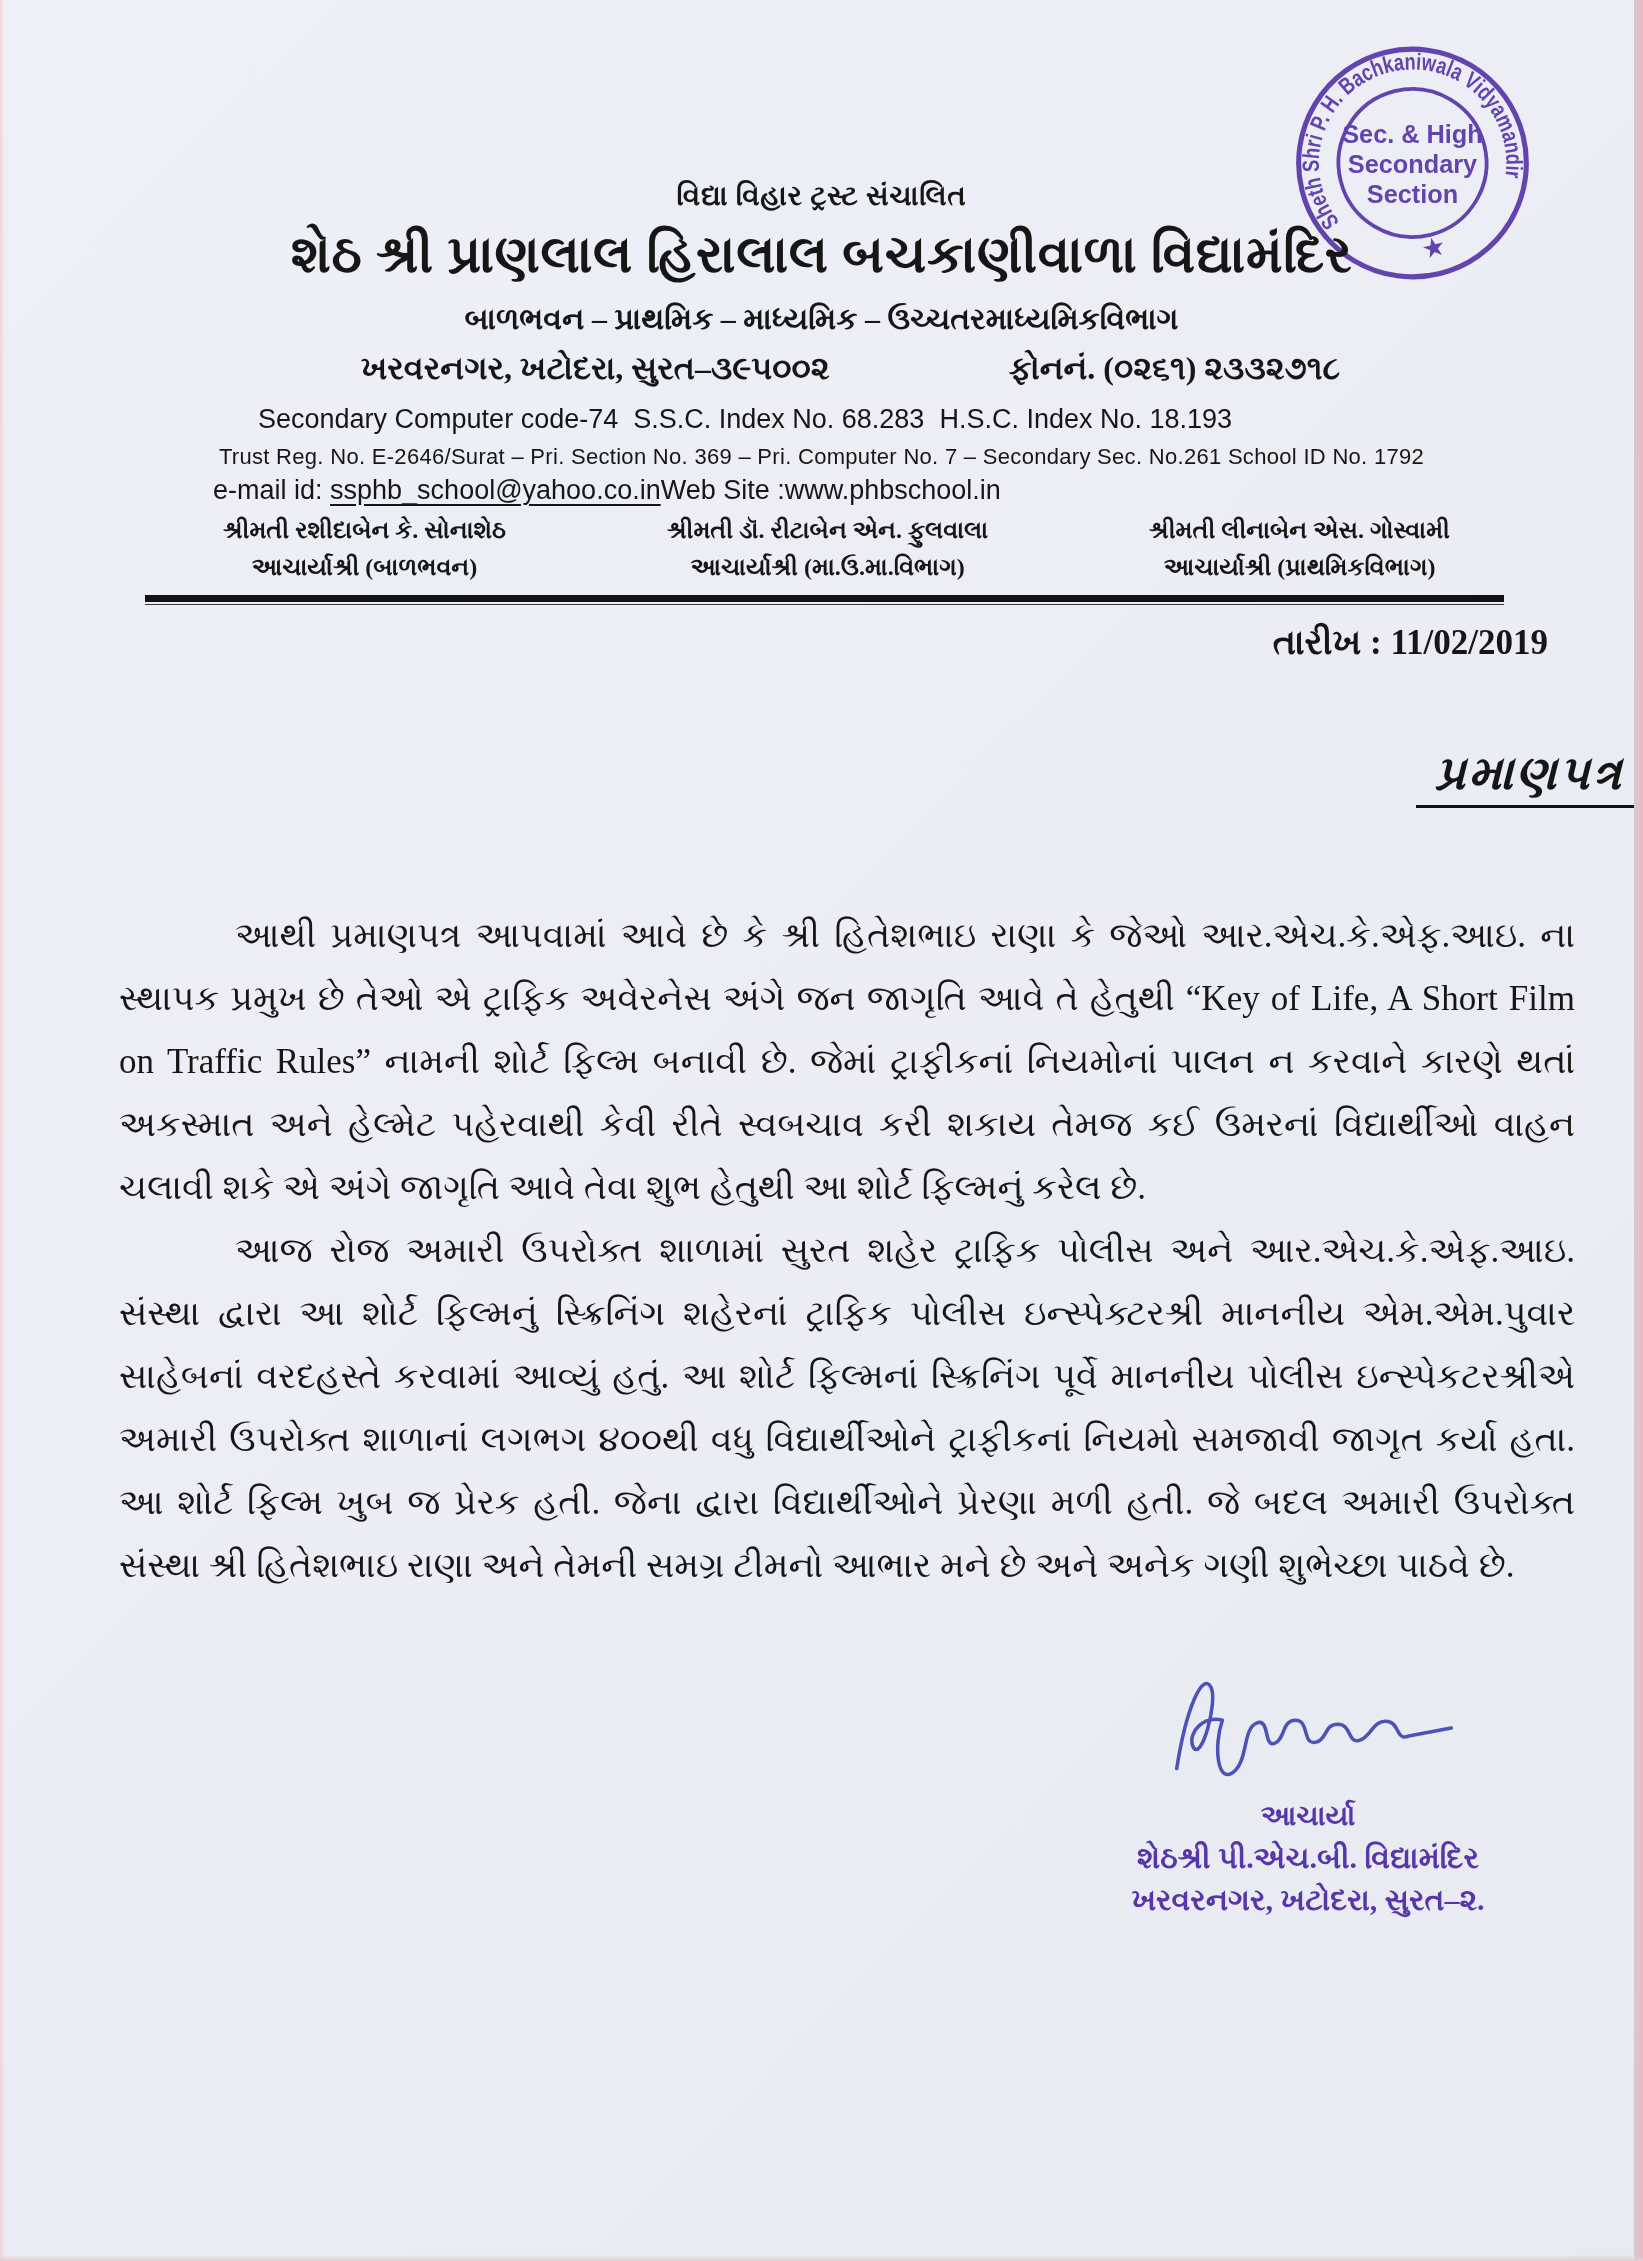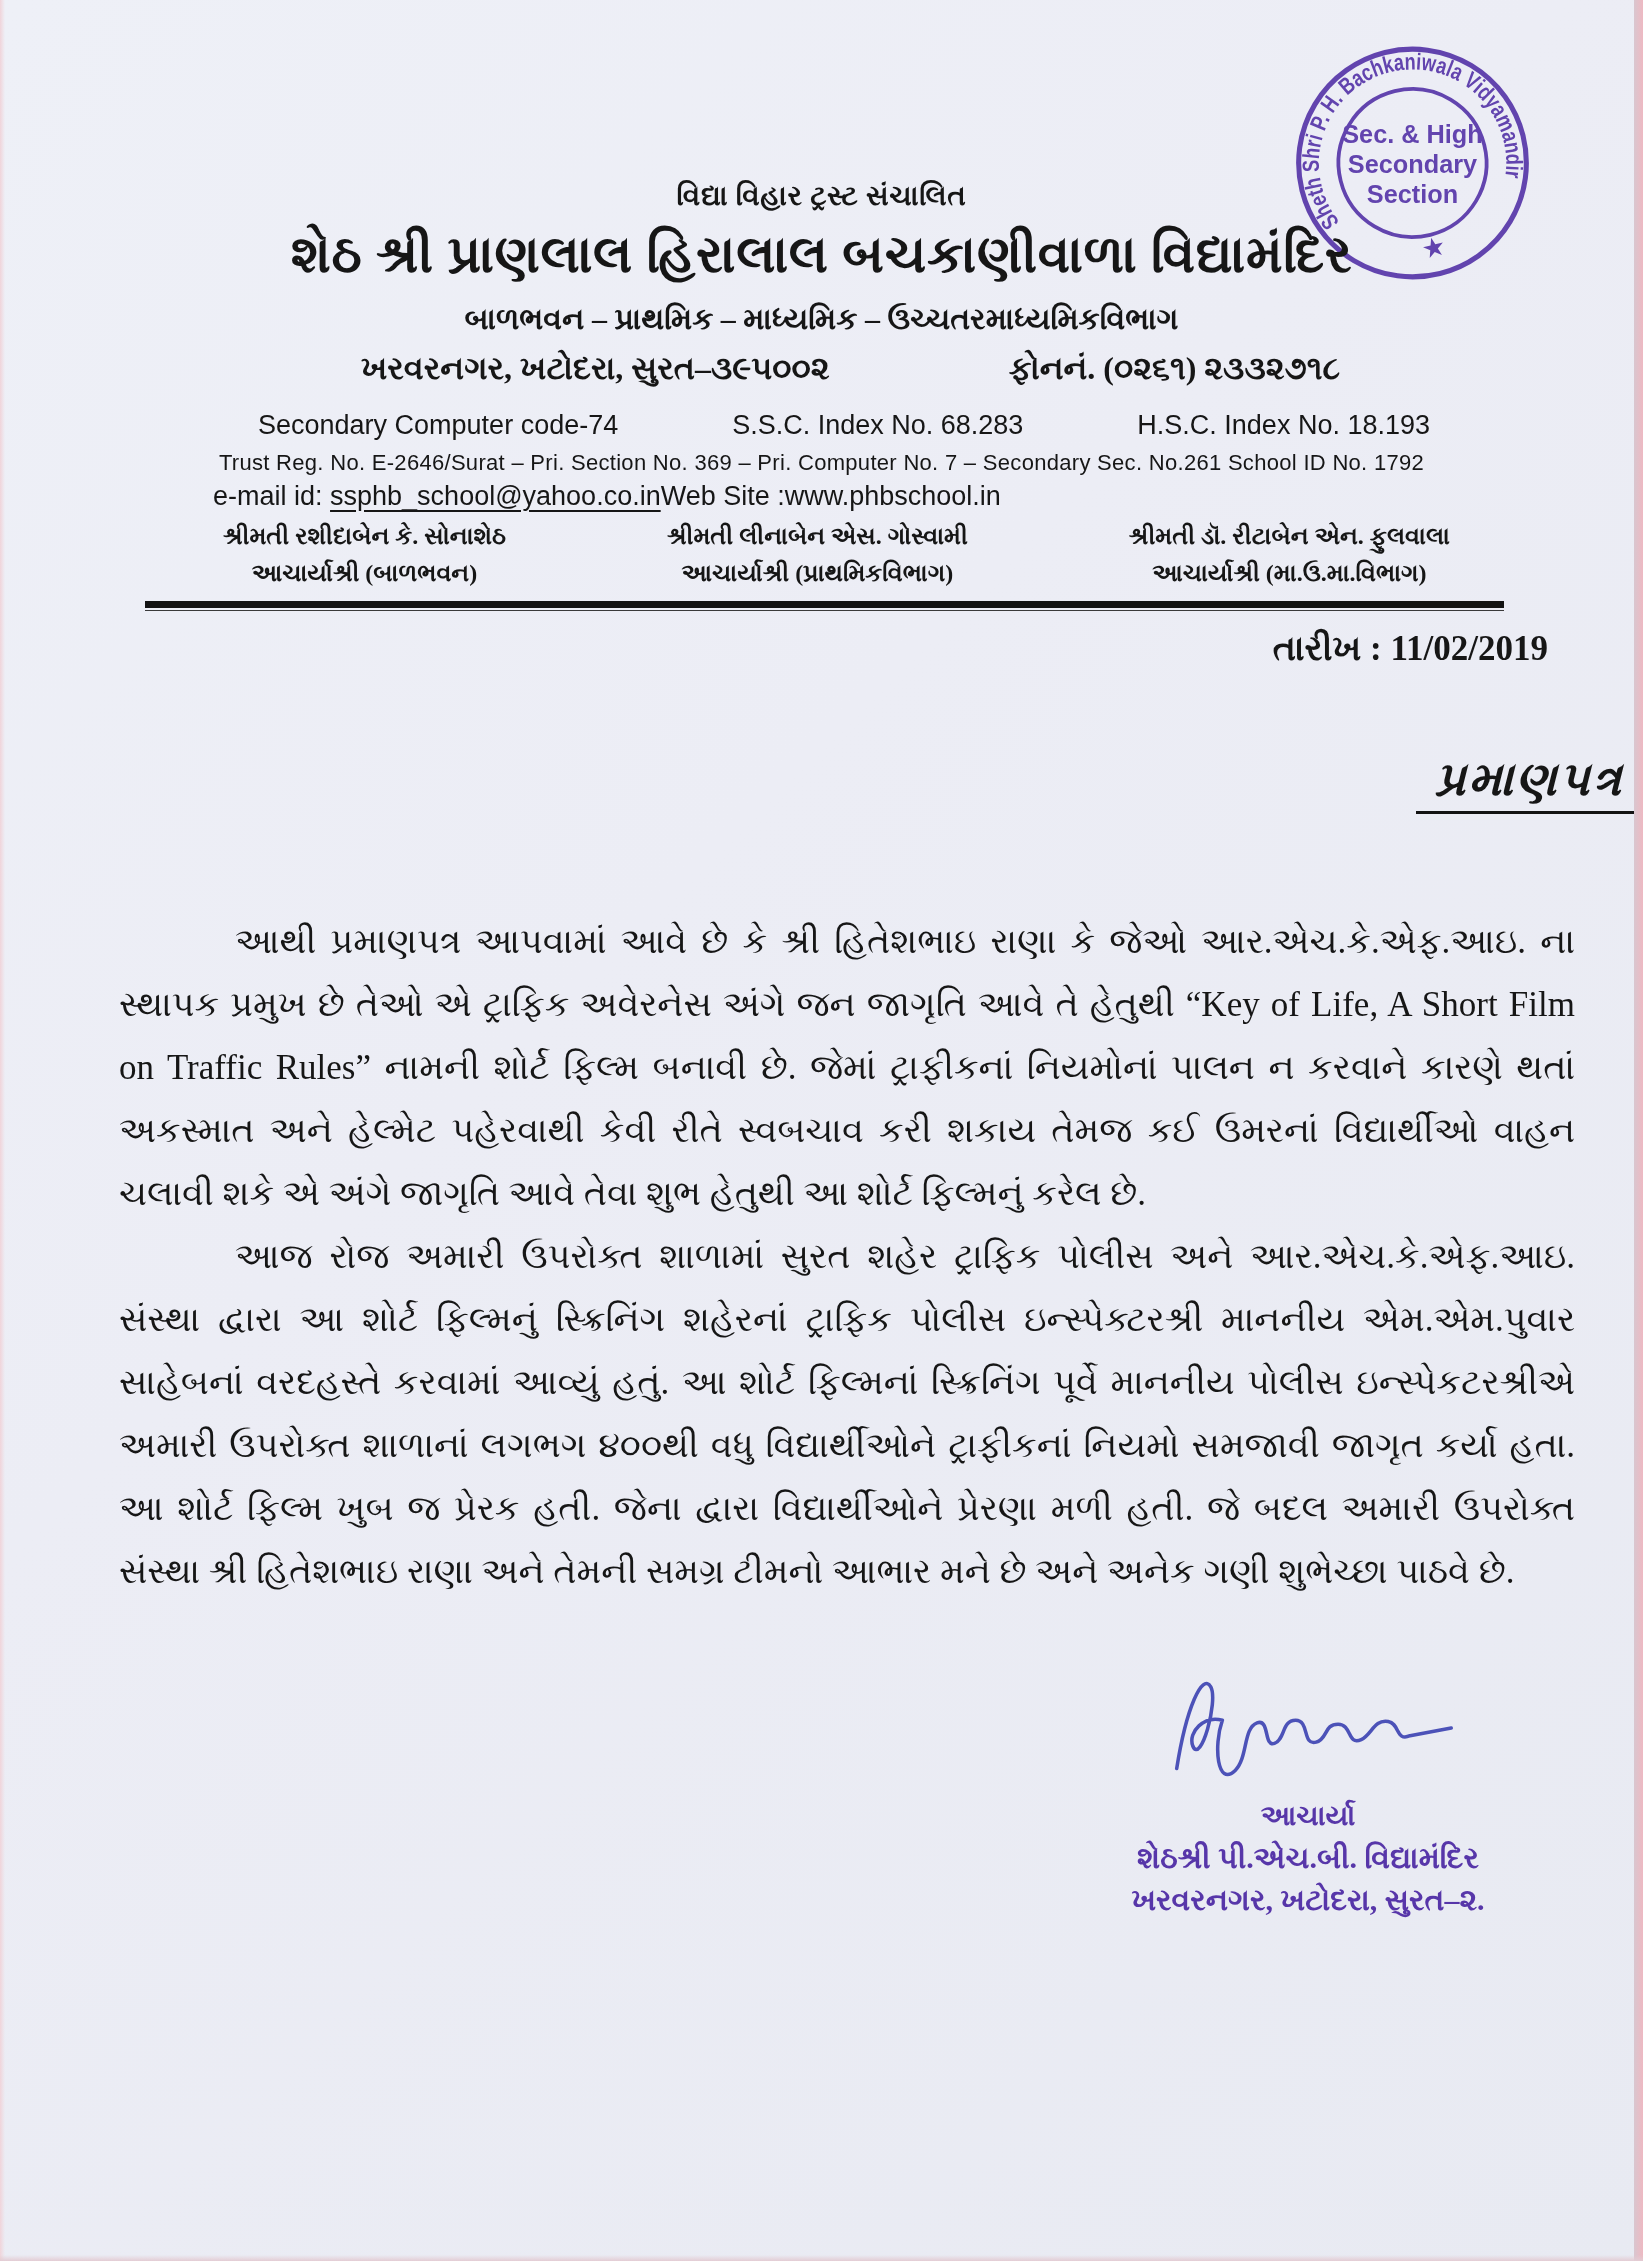--- a/index.html
+++ b/index.html
@@ -28,21 +28,21 @@
     background:linear-gradient(to bottom,rgba(217,198,207,0),#e3ccd4);
   }
 
   
   .header{position:relative;padding-top:180px;text-align:center;}
   .trust-line{font-size:28px;font-weight:bold;letter-spacing:0.6px;}
   .school-name{font-size:52px;font-weight:bold;margin-top:11.6px;letter-spacing:0.6px;}
   .sections-line{font-size:30px;font-weight:bold;margin-top:17px;}
   .addr-row{display:flex;justify-content:space-between;padding:0 303px 0 361px;margin-top:13px;}
   .addr-row .cell{font-size:32px;font-weight:bold;white-space:nowrap;}
-  .eng-row{display:flex;justify-content:space-between;padding:0 213px 0 258px;margin-top:23px;}
+  .eng-row{display:flex;padding:0 213px 0 258px;margin-top:17px;gap:15px;}
   .eng-row .cell{font-size:27px;font-family:"Liberation Sans",sans-serif;white-space:nowrap;}
   .trust-reg{font-size:22px;font-family:"Liberation Sans",sans-serif;margin-top:9px;letter-spacing:0.3px;}
   .mail-row{display:flex;padding:0 168px 0 213px;margin-top:5.2px;}
   .mail-row .cell{font-size:27px;font-family:"Liberation Sans",sans-serif;white-space:nowrap;}
   .mail-row .email-val{text-decoration:underline;text-underline-offset:5.2px;}
   .principals{display:flex;justify-content:space-between;padding:0 193px 0 206px;margin-top:6.4px;}
   .principal{text-align:center;font-size:24px;font-weight:bold;line-height:37px;white-space:nowrap;margin-left:17px;}
   .header-rule{margin:9px 139px 0 145px;border-top:7px solid #131313;border-bottom:1.9px solid #3a3a3a;height:1.9px;}
 
   
@@ -119,26 +119,26 @@
       </div>
       <div class="cell">Web Site :www.phbschool.in</div>
     </div>
 
     <div class="principals">
       <div class="principal">
         <div>શ્રીમતી રશીદાબેન કે. સોનાશેઠ</div>
         <div>આચાર્યાશ્રી (બાળભવન)</div>
       </div>
       <div class="principal">
+        <div>શ્રીમતી ડૉ. રીટાબેન એન. ફુલવાલા</div>
+        <div>આચાર્યાશ્રી (મા.ઉ.મા.વિભાગ)</div>
+      </div>
+      <div class="principal">
         <div>શ્રીમતી લીનાબેન એસ. ગોસ્વામી</div>
         <div>આચાર્યાશ્રી (પ્રાથમિકવિભાગ)</div>
-      </div>
-      <div class="principal">
-        <div>શ્રીમતી ડૉ. રીટાબેન એન. ફુલવાલા</div>
-        <div>આચાર્યાશ્રી (મા.ઉ.મા.વિભાગ)</div>
       </div>
     </div>
 
     <div class="header-rule"></div>
   </div>
 
   <div class="date-line">તારીખ : 11/02/2019</div>
 
   <div class="doc-title">
     <span>પ્રમાણપત્ર</span>

